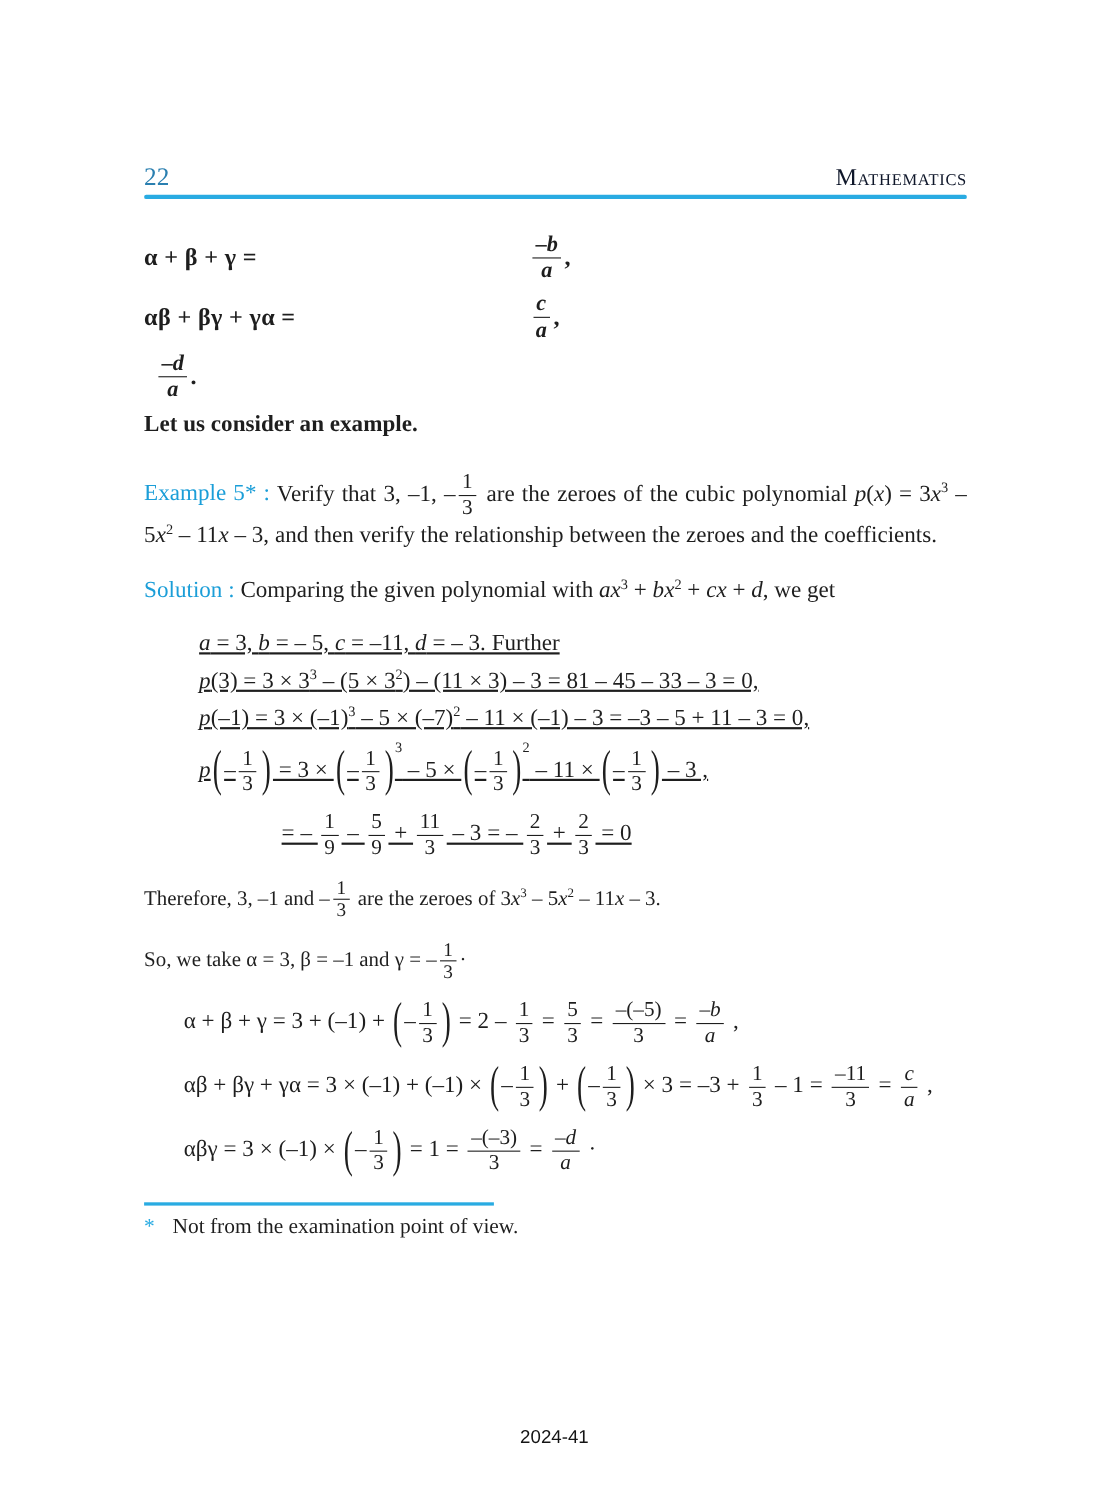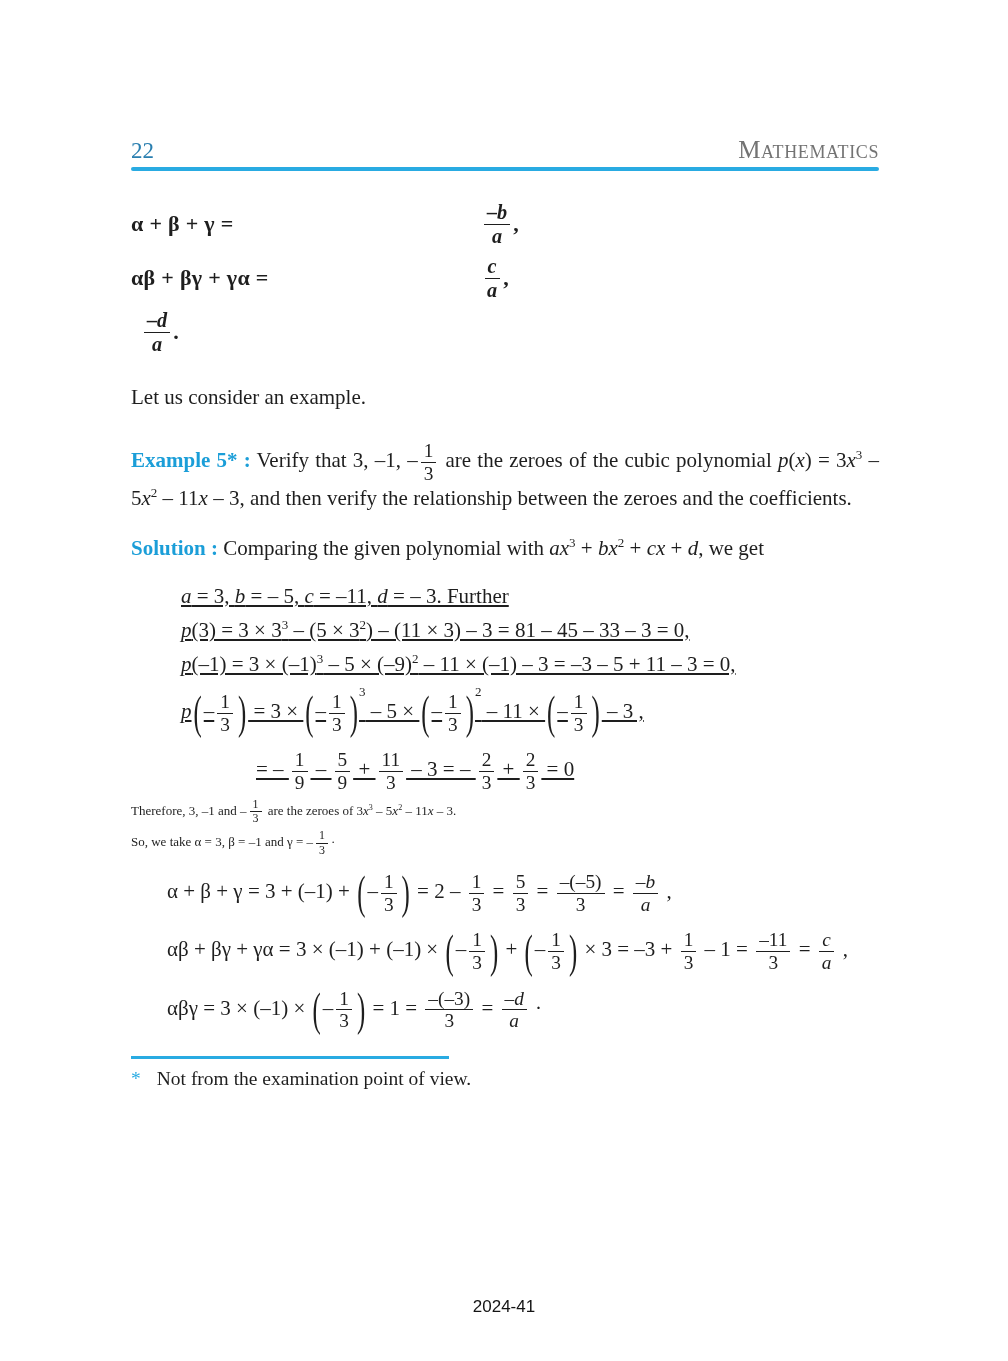--- a/index.html
+++ b/index.html
@@ -6,21 +6,21 @@
   .page{
     position:relative;width:1008px;height:1361px;background:#ffffff;
     font-family:"Liberation Serif", serif;color:#1e1e1e;overflow:hidden;
     margin:0 auto;
   }
   .content{position:absolute;left:131px;width:748px;top:136px;}
 
   
   .header{display:flex;justify-content:space-between;align-items:baseline;}
   .pagenum{font-size:23px;color:#2a7fb0;}
-  .booktitle{font-size:25px;color:#737373;font-variant:small-caps;letter-spacing:.6px;}
+  .booktitle{font-size:22px;color:#0f172a;font-variant:small-caps;letter-spacing:.6px;margin-top:12px;}
   .rule{height:4px;background:#29abe2;margin-top:3px;border-radius:2px;}
 
   
   .frac{display:inline-flex;flex-direction:column;align-items:center;
         vertical-align:middle;margin:0 3px;line-height:1.12;font-size:.92em;text-align:center;}
   .frac .num{padding:0 3px;border-bottom:1.6px solid currentColor;}
   .frac .den{padding:0 3px;}
   .frac.it{font-style:italic;}
   .it{font-style:italic;}
   .bigp{display:inline-block;font-size:1.18em;transform:scaleY(1.85);
@@ -29,29 +29,29 @@
   sup.pexp{font-size:.62em;line-height:0;position:relative;top:-1.05em;margin-left:-1px;}
 
   
   .relations{margin-top:26px;font-weight:bold;font-size:22px;}
   .rel-row{display:flex;align-items:center;min-height:54px;}
   .rel-lhs{width:340px;letter-spacing:.3px;}
   .rel-rhs{margin-left:10px;display:inline-flex;align-items:center;}
 
   
   .para{font-size:21px;line-height:1.38;text-align:justify;}
-  .intro{margin-top:24px;}
+  .intro{margin-top:2px;font-weight:bold;}
   .example{margin-top:28px;}
   .solution{margin-top:10px;}
-  .label{color:#1b9ed8;font-weight:bold;}
+  .label{color:#1b9ed8;font-weight:normal;}
   .steps{margin-left:50px;text-decoration:underline;}
   .step{font-size:21px;margin-top:9px;}
   .step.tall{margin-top:14px;}
   .indent-more{margin-left:75px;}
-  .plain{font-size:13px;margin-top:4px;}
+  .plain{font-size:19px;margin-top:16px;}
   .eqline{font-size:21px;margin-top:14px;margin-left:36px;}
 
   
   .footnote-rule{width:318px;height:3px;background:#29abe2;margin-top:24px;}
   .footnote{font-size:19.5px;margin-top:9px;display:flex;align-items:baseline;}
   .footnote .marker{color:#29abe2;margin-right:16px;}
   .footer{
     position:absolute;left:0;right:0;bottom:44px;text-align:center;
     font-family:"Liberation Sans", sans-serif;font-size:17px;color:#141414;
   }
@@ -105,21 +105,21 @@
     <p class="para example"><span class="label">Example 5* :</span><span><span> Verify that 3, –1, –</span><span class="frac">
             <span class="num">1</span>
             <span class="den">3</span>
           </span><span> are the zeroes of the cubic polynomial </span><span class="it">p</span><span>(</span><span class="it">x</span><span>) = 3</span><span class="it">x</span><sup class="tsup">3</sup><span> – 5</span><span class="it">x</span><sup class="tsup">2</sup><span> – 11</span><span class="it">x</span><span> – 3, and then verify the relationship between the zeroes and the coefficients.</span></span></p>
 
     <p class="para solution"><span class="label">Solution :</span><span><span> Comparing the given polynomial with </span><span class="it">ax</span><sup class="tsup">3</sup><span> + </span><span class="it">bx</span><sup class="tsup">2</sup><span> + </span><span class="it">cx</span><span> + </span><span class="it">d</span><span>, we get</span></span></p>
 
     <div class="steps">
       <div class="step"><span class="it">a</span><span> = 3, </span><span class="it">b</span><span> = – 5, </span><span class="it">c</span><span> = –11, </span><span class="it">d</span><span> = – 3. Further</span></div>
       <div class="step"><span class="it">p</span><span>(3) = 3 × 3</span><sup class="tsup">3</sup><span> – (5 × 3</span><sup class="tsup">2</sup><span>) – (11 × 3) – 3 = 81 – 45 – 33 – 3 = 0,</span></div>
-      <div class="step"><span class="it">p</span><span>(–1) = 3 × (–1)</span><sup class="tsup">3</sup><span> – 5 × (–9)</span><sup class="tsup">2</sup><span> – 11 × (–1) – 3 = –3 – 5 + 11 – 3 = 0,</span></div>
+      <div class="step"><span class="it">p</span><span>(–1) = 3 × (–1)</span><sup class="tsup">3</sup><span> – 5 × (–7)</span><sup class="tsup">2</sup><span> – 11 × (–1) – 3 = –3 – 5 + 11 – 3 = 0,</span></div>
       <div class="step tall"><span class="it">p</span><span class="bigp">(</span><span>–</span><span class="frac">
             <span class="num">1</span>
             <span class="den">3</span>
           </span><span class="bigp">)</span><span> = 3 × </span><span class="bigp">(</span><span>–</span><span class="frac">
             <span class="num">1</span>
             <span class="den">3</span>
           </span><span class="bigp">)</span><sup class="pexp">3</sup><span> – 5 × </span><span class="bigp">(</span><span>–</span><span class="frac">
             <span class="num">1</span>
             <span class="den">3</span>
           </span><span class="bigp">)</span><sup class="pexp">2</sup><span> – 11 × </span><span class="bigp">(</span><span>–</span><span class="frac">

